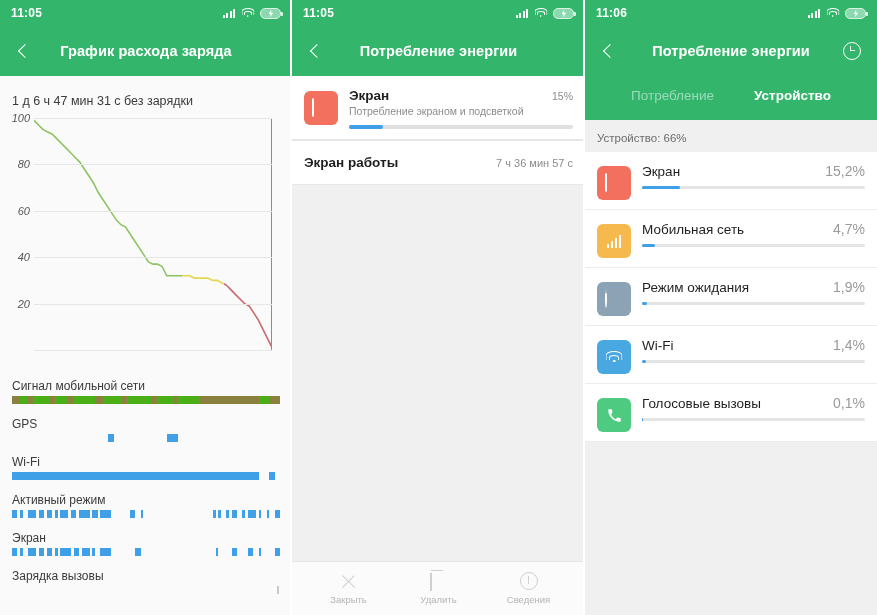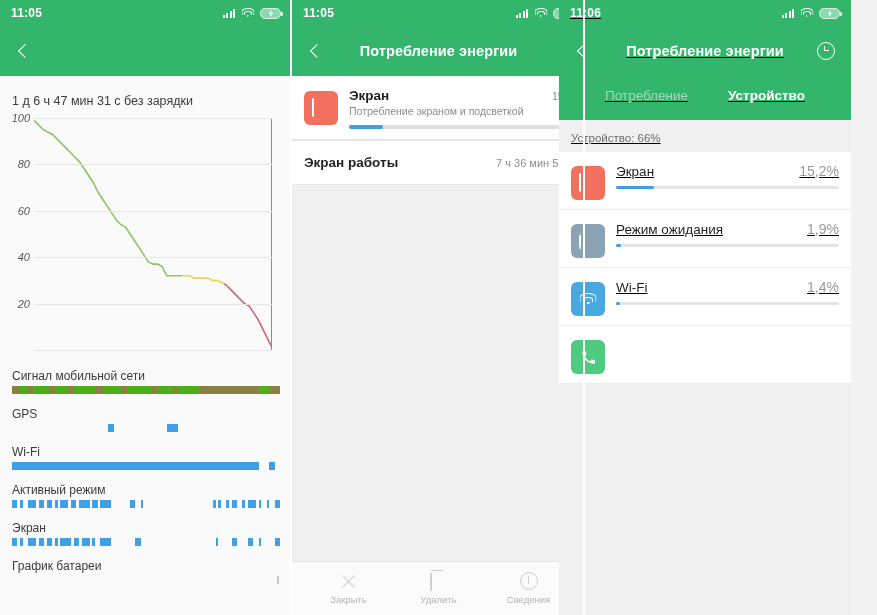--- a/index.html
+++ b/index.html
@@ -1,21 +1,21 @@
 <!DOCTYPE html>
 <html><head>
 <meta charset="utf-8">
 <style>
   html,body{margin:0;padding:0;background:#ffffff;}
   body{font-family:"Liberation Sans","DejaVu Sans",sans-serif;-webkit-font-smoothing:antialiased;}
   .screen{position:relative;width:877px;height:615px;overflow:hidden;background:#f2f2f2;}
   .panel{position:absolute;top:0;height:615px;overflow:hidden;background:#fafafa;}
   #panel1{left:0;width:292px;}
   #panel2{left:292px;width:293px;}
-  #panel3{left:559px;width:292px;text-decoration:underline;}
+  #panel3{left:585px;width:292px;}
   .gap{position:absolute;top:0;height:615px;width:2px;background:#ffffff;z-index:40;}
 
   
   .statusbar{height:26px;background:#33b66b;display:flex;align-items:center;
     justify-content:space-between;padding:0 11px;box-sizing:border-box;}
   .clock{color:#ffffff;font-size:12px;font-weight:bold;letter-spacing:.2px;}
   .sysicons{display:flex;align-items:center;gap:6px;}
   .sig{display:flex;align-items:flex-end;gap:1.4px;height:10px;}
   .sig i{display:block;width:2px;background:#ffffff;border-radius:.5px;}
   .sig i:nth-child(1){height:3px}.sig i:nth-child(2){height:5px}
@@ -63,21 +63,21 @@
   .uptime{font-size:12.5px;color:#3b3b3b;padding:18px 12px 10px 12px;}
   .chartwrap{position:relative;height:245px;margin:0 10px 0 0;}
   .yaxis{position:absolute;left:0;top:0;width:34px;height:232px;}
   .ytick{position:absolute;right:4px;transform:translateY(-50%);font-size:11px;color:#555;font-style:italic;}
   .plot{position:absolute;left:34px;right:10px;top:0;height:232px;}
   .grid{position:absolute;left:0;right:0;height:1px;background:#e6e6e6;}
   .plot svg{position:absolute;left:0;top:0;width:100%;height:100%;}
   .endline{position:absolute;right:0;top:0;width:1.5px;height:100%;background:#e06a6a;}
 
   .bars{padding:6px 12px 0 12px;}
-  .barblock{margin-bottom:13px;}
+  .barblock{margin-bottom:13px;margin-top:10px;}
   .barlabel{font-size:12px;color:#3b3b3b;margin-bottom:3px;}
   .bartrack{position:relative;height:8px;width:100%;}
   .seg{position:absolute;top:0;height:8px;}
 
   
   .p2body{background:#f0f0f0;height:539px;display:flex;flex-direction:column;}
   .p2card{background:#ffffff;padding:12px 12px 10px 12px;display:flex;gap:11px;
     align-items:flex-start;border-bottom:1px solid #e3e3e3;}
   .appicon{width:34px;height:34px;border-radius:6px;display:flex;align-items:center;
     justify-content:center;flex:0 0 auto;margin-top:3px;}
@@ -167,20 +167,21 @@
         <span class="batt">
             <span class="bolt"></span>
           </span>
       </div>
     </div>
 
     <div class="appbar">
       <div class="backbtn">
           <span class="chev"></span>
         </div>
+      <div class="apptitle">График расхода заряда</div>
     </div>
 
     <div class="p1body">
       <div class="uptime">1 д 6 ч 47 мин 31 с без зарядки</div>
 
       <div class="chartwrap">
         <div class="yaxis" id="p1-yaxis">
             <div class="ytick" style="top: 0px;">100</div>
             <div class="ytick" style="top: 46.4px;">80</div>
             <div class="ytick" style="top: 92.8px;">60</div>
@@ -293,21 +294,21 @@
               <div class="seg" style="left: 33%; width: 4%; background: rgb(63, 160, 232);"></div>
               <div class="seg" style="left: 46%; width: 2%; background: rgb(63, 160, 232);"></div>
               <div class="seg" style="left: 76%; width: 1%; background: rgb(63, 160, 232);"></div>
               <div class="seg" style="left: 82%; width: 2%; background: rgb(63, 160, 232);"></div>
               <div class="seg" style="left: 88%; width: 2%; background: rgb(63, 160, 232);"></div>
               <div class="seg" style="left: 92%; width: 1%; background: rgb(63, 160, 232);"></div>
               <div class="seg" style="left: 98%; width: 2%; background: rgb(63, 160, 232);"></div>
             </div>
           </div>
           <div class="barblock">
-            <div class="barlabel">График батареи</div>
+            <div class="barlabel">Зарядка вызовы</div>
             <div class="bartrack">
               <div class="seg" style="left: 99%; width: 0.6%; background: rgb(200, 200, 200);"></div>
             </div>
           </div>
         </div>
     </div>
 
   </div>
 
   <div class="gap" style="left:290px"></div>
@@ -430,20 +431,39 @@
             <div class="appicon" style="background:#f4705e">
               <span class="g"><span class="g-screen"></span></span>
             </div>
             <div class="p3info">
               <div class="p3row1">
                 <span class="p3name">Экран</span>
                 <span class="p3pct">15,2%</span>
               </div>
               <div class="p3track">
                 <div class="p3fill" style="width:17%"></div>
+              </div>
+            </div>
+          </div>
+          <div class="p3item">
+            <div class="appicon" style="background:#f6b94e">
+              <span class="g-signal">
+                <i></i>
+                <i></i>
+                <i></i>
+                <i></i>
+              </span>
+            </div>
+            <div class="p3info">
+              <div class="p3row1">
+                <span class="p3name">Мобильная сеть</span>
+                <span class="p3pct">4,7%</span>
+              </div>
+              <div class="p3track">
+                <div class="p3fill" style="width:6%"></div>
               </div>
             </div>
           </div>
           <div class="p3item">
             <div class="appicon" style="background:#8ba3b5">
               <span class="g"><span class="g-power"></span></span>
             </div>
             <div class="p3info">
               <div class="p3row1">
                 <span class="p3name">Режим ожидания</span>
@@ -471,19 +491,28 @@
                 <div class="p3fill" style="width:1.8%"></div>
               </div>
             </div>
           </div>
           <div class="p3item">
             <div class="appicon" style="background:#4ecb80">
               <svg class="g-phone" viewBox="0 0 24 24" fill="#fff">
                 <path d="M6.6 10.8c1.6 3.1 4.1 5.6 7.2 7.2l2.4-2.4c.3-.3.7-.4 1.1-.3 1.2.4 2.4.6 3.7.6.6 0 1 .4 1 1V21c0 .6-.4 1-1 1C10.6 22 2 13.4 2 2.9c0-.6.4-1 1-1h4.1c.6 0 1 .4 1 1 0 1.3.2 2.5.6 3.7.1.4 0 .8-.3 1.1L6.6 10.8z"></path>
               </svg>
             </div>
+            <div class="p3info">
+              <div class="p3row1">
+                <span class="p3name">Голосовые вызовы</span>
+                <span class="p3pct">0,1%</span>
+              </div>
+              <div class="p3track">
+                <div class="p3fill" style="width:0.4%"></div>
+              </div>
+            </div>
           </div>
         </div>
     </div>
 
   </div>
 
 </div>
 
 </body></html>

